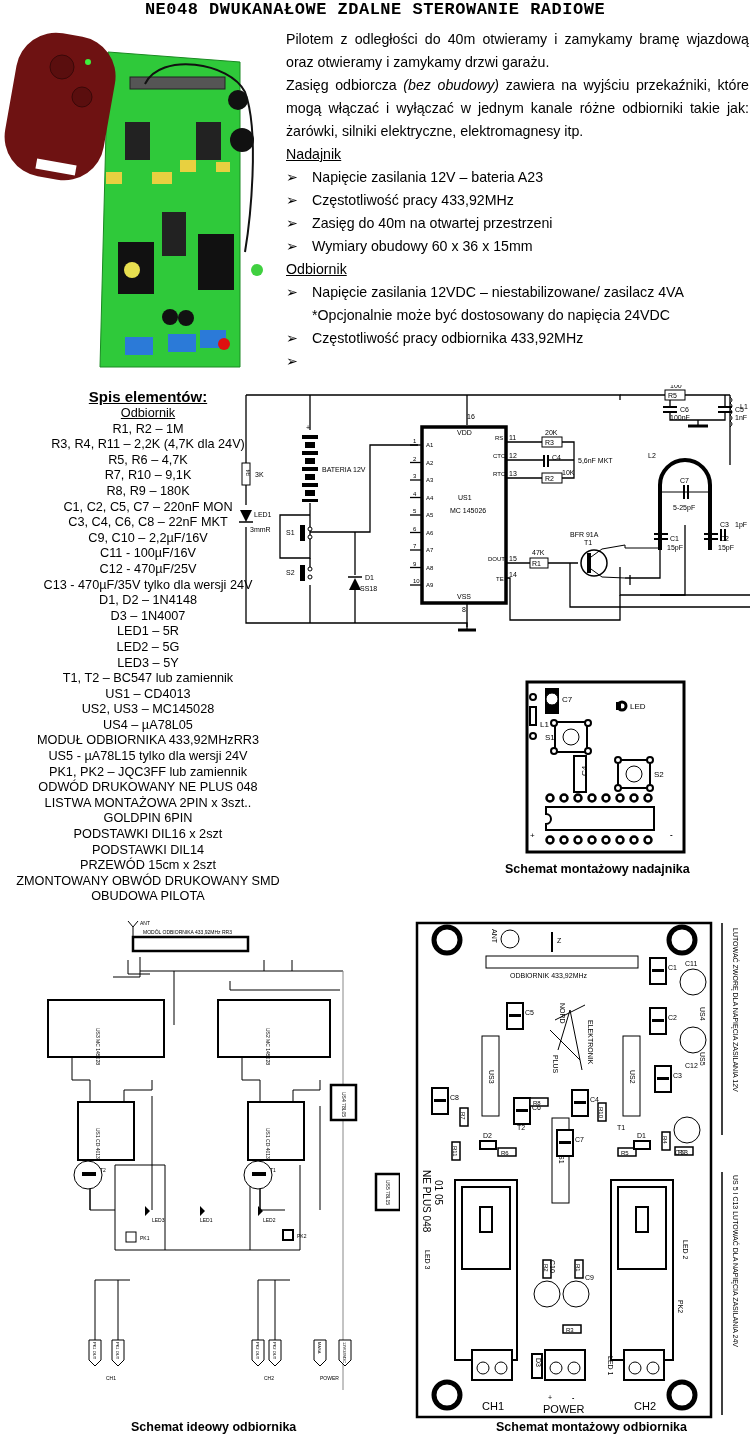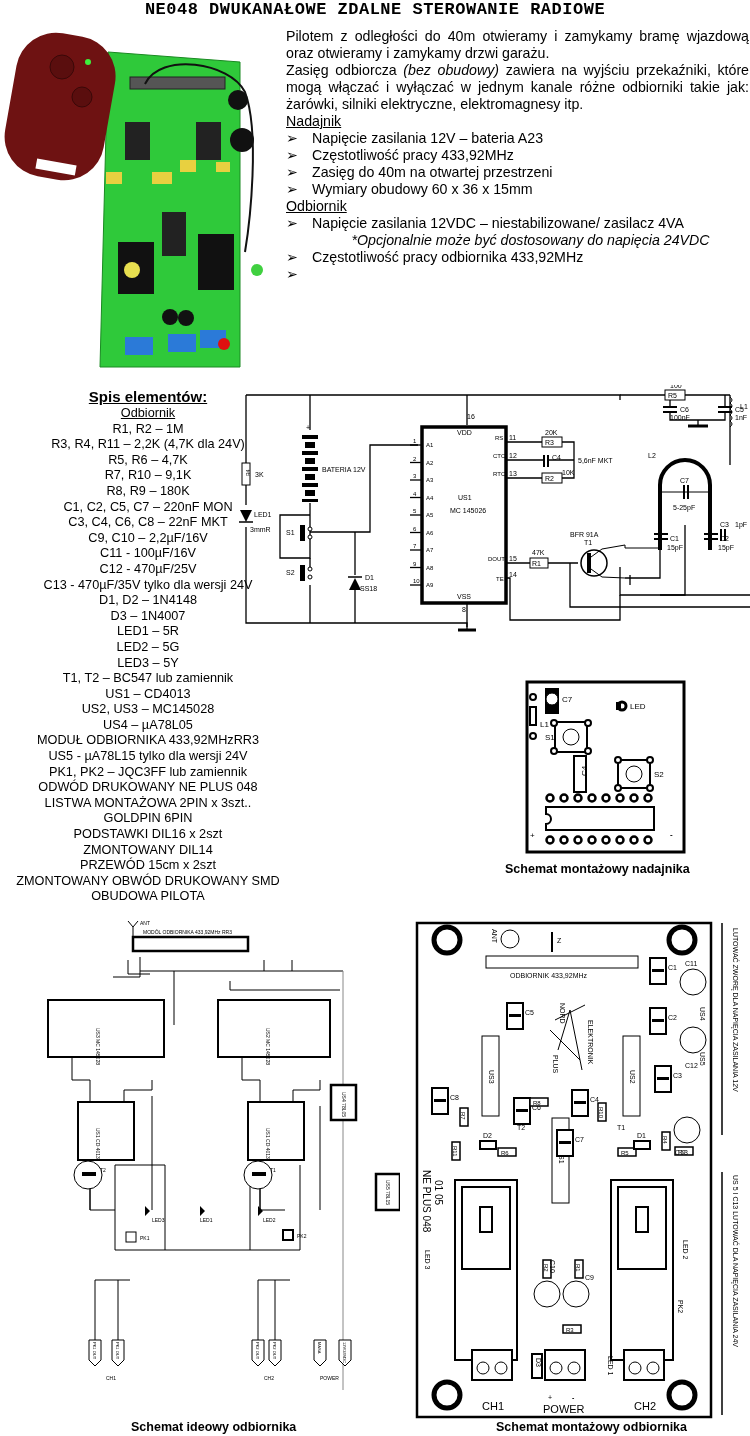--- a/index.html
+++ b/index.html
@@ -1,25 +1,25 @@
 <!DOCTYPE html>
 <html><head>
 <meta charset="utf-8">
 <style>
   html,body{margin:0;padding:0;background:#fff;}
   body{width:750px;height:1436px;position:relative;overflow:hidden;font-family:"Liberation Sans",sans-serif;color:#000;}
   .abs{position:absolute;}
   .title{left:0;top:0;width:750px;text-align:center;font-family:"Liberation Mono","DejaVu Sans Mono",monospace;font-weight:bold;font-size:17px;letter-spacing:0.5px;}
-  .intro{left:286px;top:28px;width:463px;font-size:14.2px;line-height:17px;}
+  .intro{left:286px;top:28px;width:463px;font-size:14.2px;line-height:23px;}
   .intro p{margin:0;text-align:justify;}
   .intro b{font-weight:bold;}
   .intro u{text-decoration:underline;}
   .intro .bul{display:flex;}
   .intro .bul .m{width:26px;flex:none;}
-  .intro .ind{padding-left:26px;font-style:italic;text-align:center;}
+  .intro .ind{padding-left:26px;}
   .parts{left:3px;top:388px;width:290px;font-size:12.7px;line-height:15.6px;text-align:center;}
   .parts .hd{font-weight:bold;font-size:15px;text-decoration:underline;line-height:18px;}
   .parts .u{text-decoration:underline;}
   .cap{font-weight:bold;font-size:12.5px;}
   svg text{font-family:"Liberation Sans",sans-serif;}
 </style>
 </head>
 <body>
 
 <div class="abs title">NE048 DWUKANAŁOWE ZDALNE STEROWANIE RADIOWE</div>
@@ -120,21 +120,21 @@
       <div>US1 – CD4013</div>
       <div>US2, US3 – MC145028</div>
       <div>US4 – µA78L05</div>
       <div>MODUŁ ODBIORNIKA 433,92MHzRR3</div>
       <div>US5 - µA78L15 tylko dla wersji 24V</div>
       <div>PK1, PK2 – JQC3FF lub zamiennik</div>
       <div>ODWÓD DRUKOWANY NE PLUS 048</div>
       <div>LISTWA MONTAŻOWA 2PIN x 3szt..</div>
       <div>GOLDPIN 6PIN</div>
       <div>PODSTAWKI DIL16 x 2szt</div>
-      <div>ZMONTOWANY DIL14</div>
+      <div>PODSTAWKI DIL14</div>
       <div>PRZEWÓD 15cm x 2szt</div>
     </div>
   <div id="tx-items">
       <div>ZMONTOWANY OBWÓD DRUKOWANY SMD</div>
       <div>OBUDOWA PILOTA</div>
     </div>
 </div>
 
 <svg class="abs" style="left:230px;top:385px" width="520" height="250" font-size="7">
   <g stroke="#000" stroke-width="1.3" fill="none">

